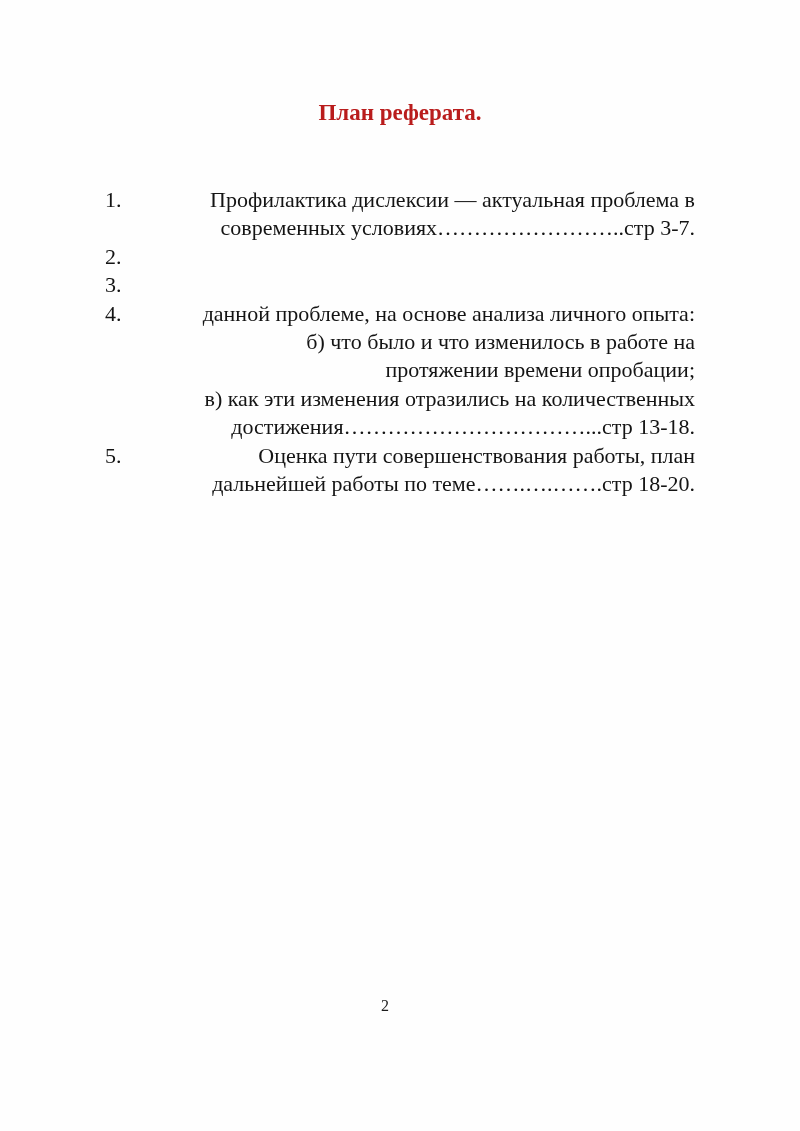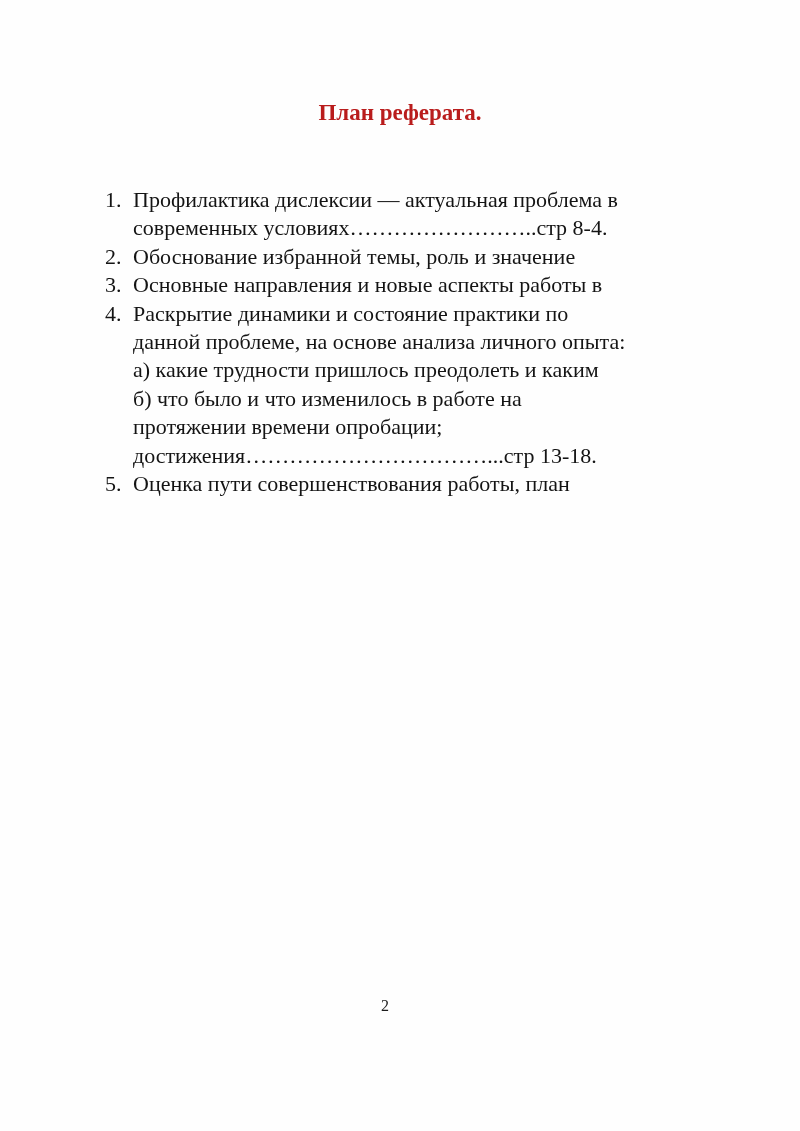--- a/index.html
+++ b/index.html
@@ -40,20 +40,21 @@
     align-items: flex-start;
   }
   .outline-item .num {
     flex: none;
     width: 28px;
     white-space: pre;
   }
   .outline-item .item-lines {
     flex: 1 1 auto;
     min-width: 0;
+    text-align: right;
   }
   .outline-item .line {
     white-space: pre;
   }
   .page-number {
     position: absolute;
     top: 997px;
     left: 0;
     width: 770px;
     text-align: center;
@@ -65,48 +66,46 @@
 <body>
 
 <div class="page">
   <h1 class="doc-title">План реферата.</h1>
 
   <div class="outline" id="outline">
       <div class="outline-item">
         <span class="num">1.</span>
         <div class="item-lines">
           <div class="line">Профилактика дислексии — актуальная проблема в</div>
-          <div class="line">современных условиях……………………..стр 8-4.</div>
+          <div class="line">современных условиях……………………..стр 3-7.</div>
         </div>
       </div>
       <div class="outline-item">
         <span class="num">2.</span>
         <div class="item-lines">
-          <div class="line">Обоснование избранной темы, роль и значение</div>
         </div>
       </div>
       <div class="outline-item">
         <span class="num">3.</span>
         <div class="item-lines">
-          <div class="line">Основные направления и новые аспекты работы в</div>
         </div>
       </div>
       <div class="outline-item">
         <span class="num">4.</span>
         <div class="item-lines">
-          <div class="line">Раскрытие динамики и состояние практики по</div>
           <div class="line">данной проблеме, на основе анализа личного опыта:</div>
-          <div class="line">а) какие трудности пришлось преодолеть и каким</div>
           <div class="line">б) что было и что изменилось в работе на</div>
           <div class="line">протяжении времени опробации;</div>
+          <div class="line">в) как эти изменения отразились на количественных</div>
           <div class="line">достижения……………………………...стр 13-18.</div>
         </div>
       </div>
       <div class="outline-item">
         <span class="num">5.</span>
         <div class="item-lines">
           <div class="line">Оценка пути совершенствования работы, план</div>
+          <div class="line">дальнейшей работы по теме…….….…….стр 18-20.</div>
         </div>
       </div>
     </div>
 
   <div class="page-number">2</div>
 </div>
 
 </body></html>

